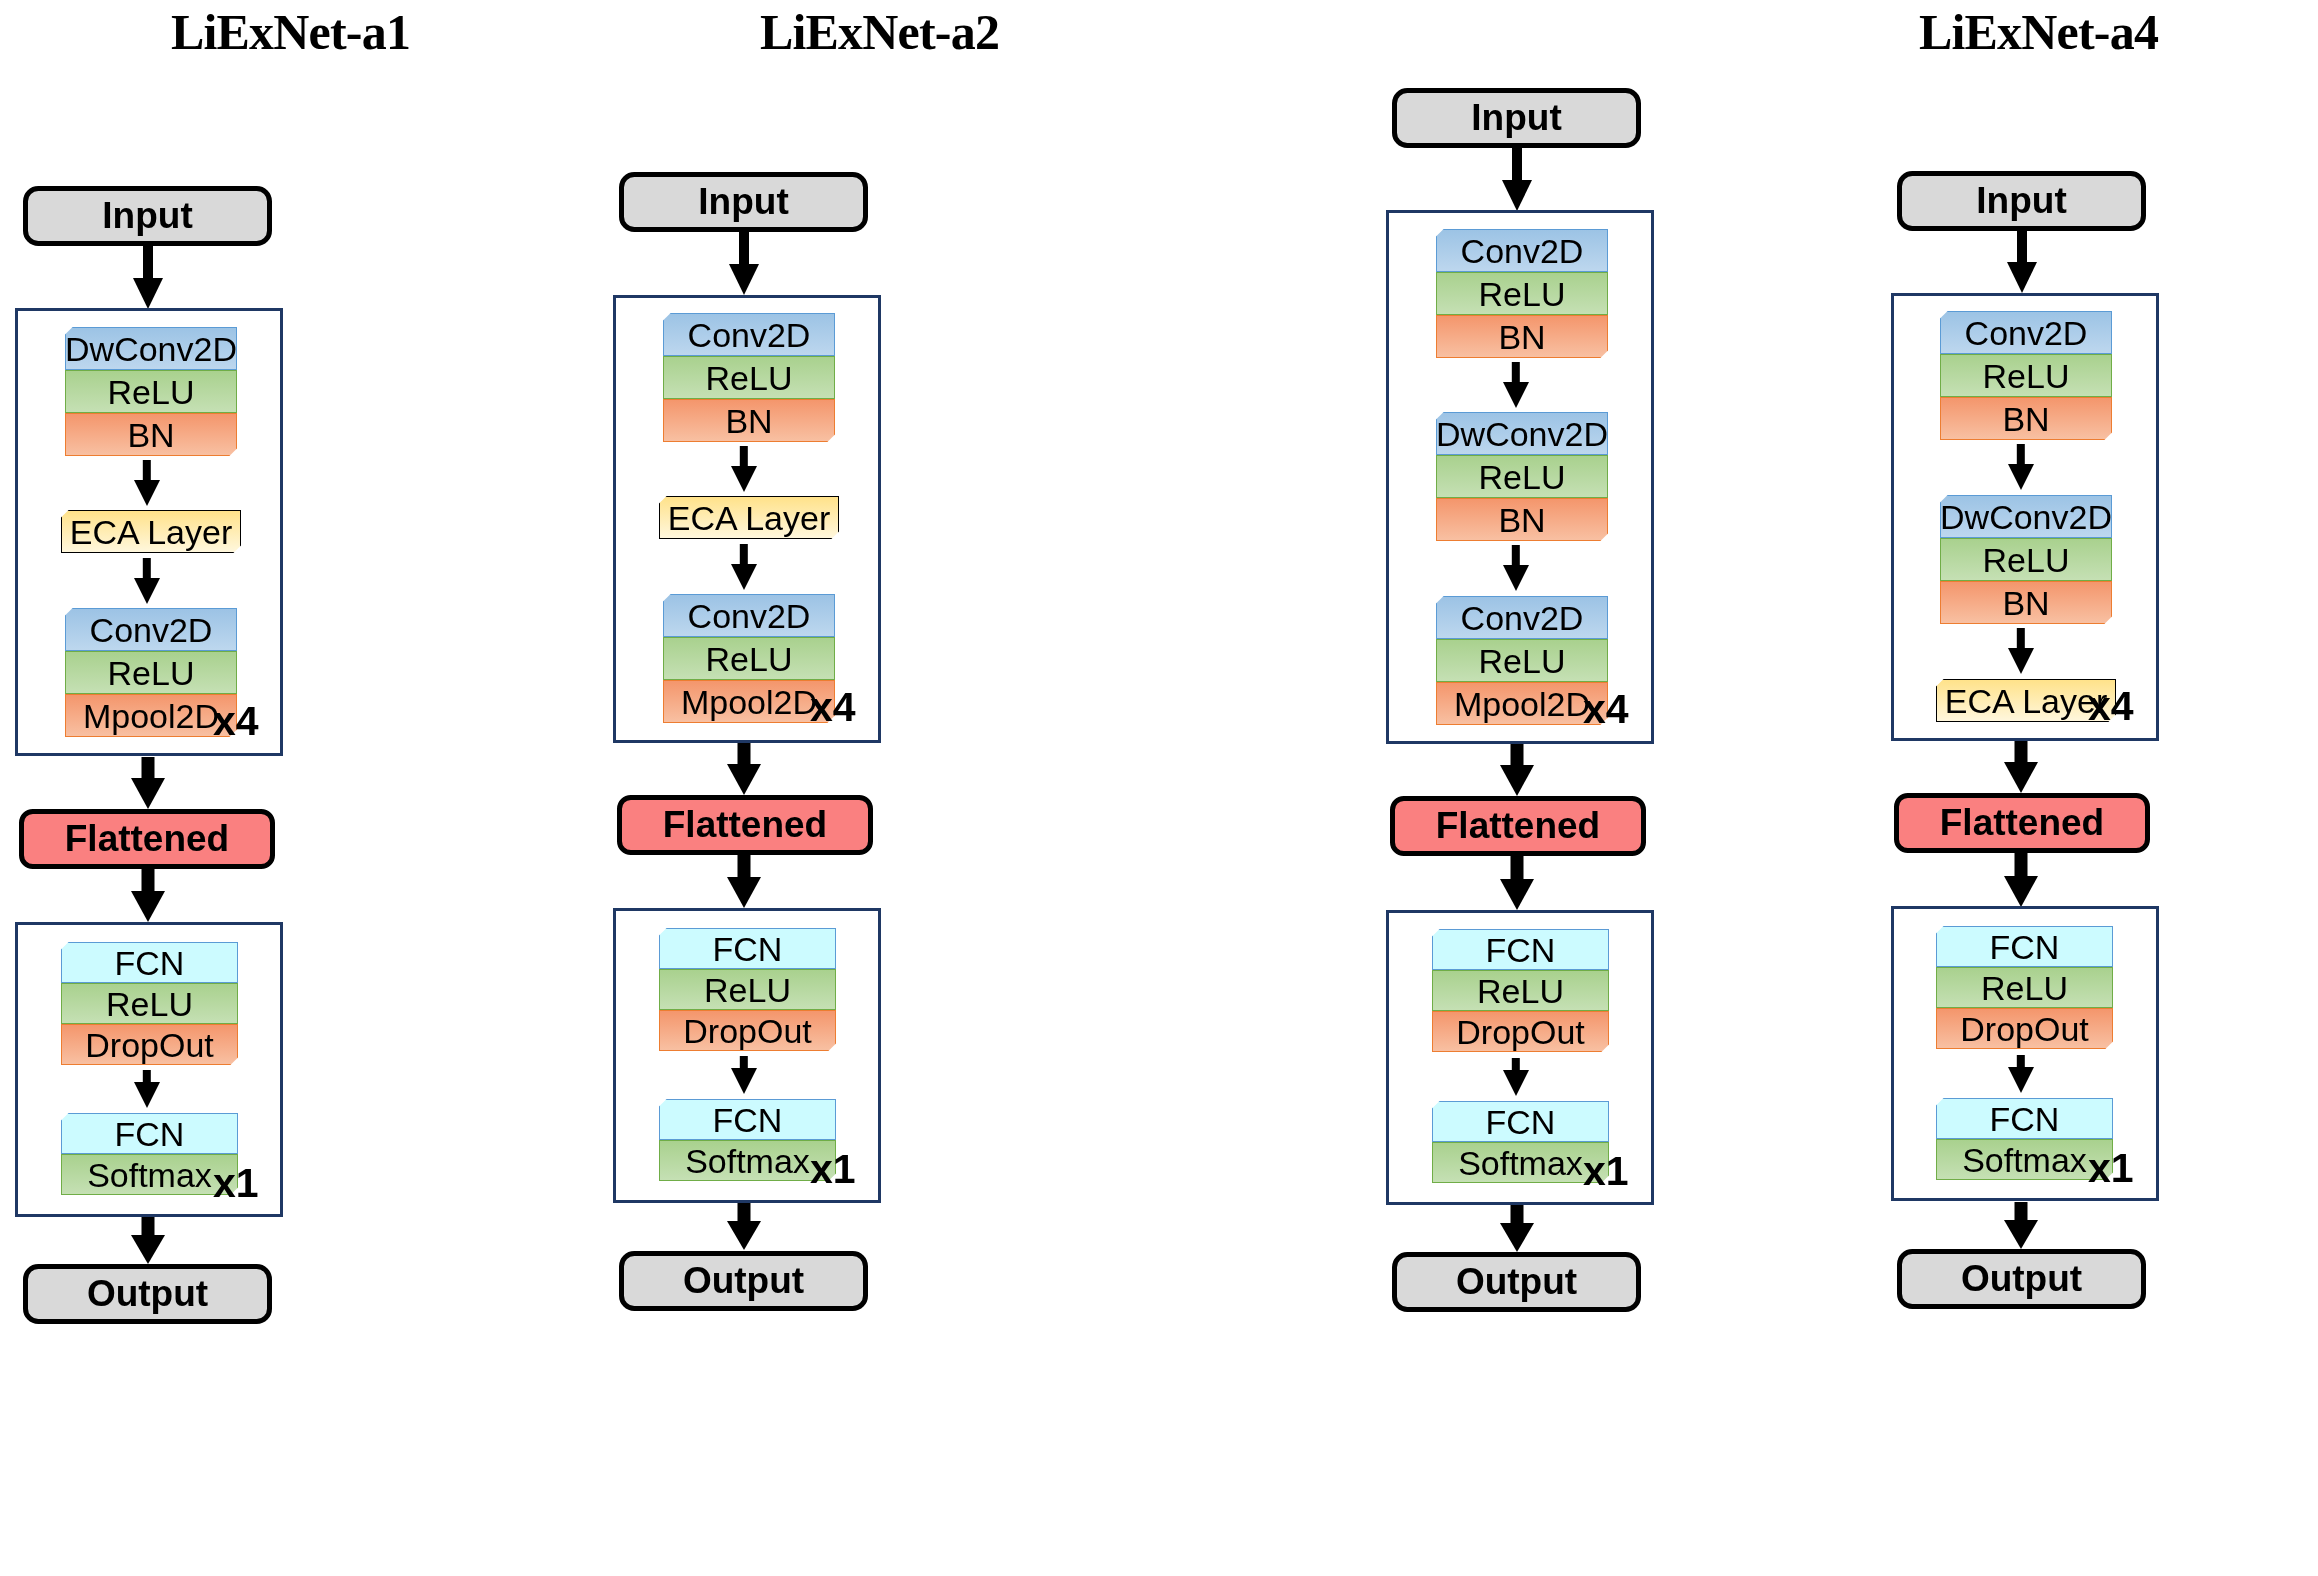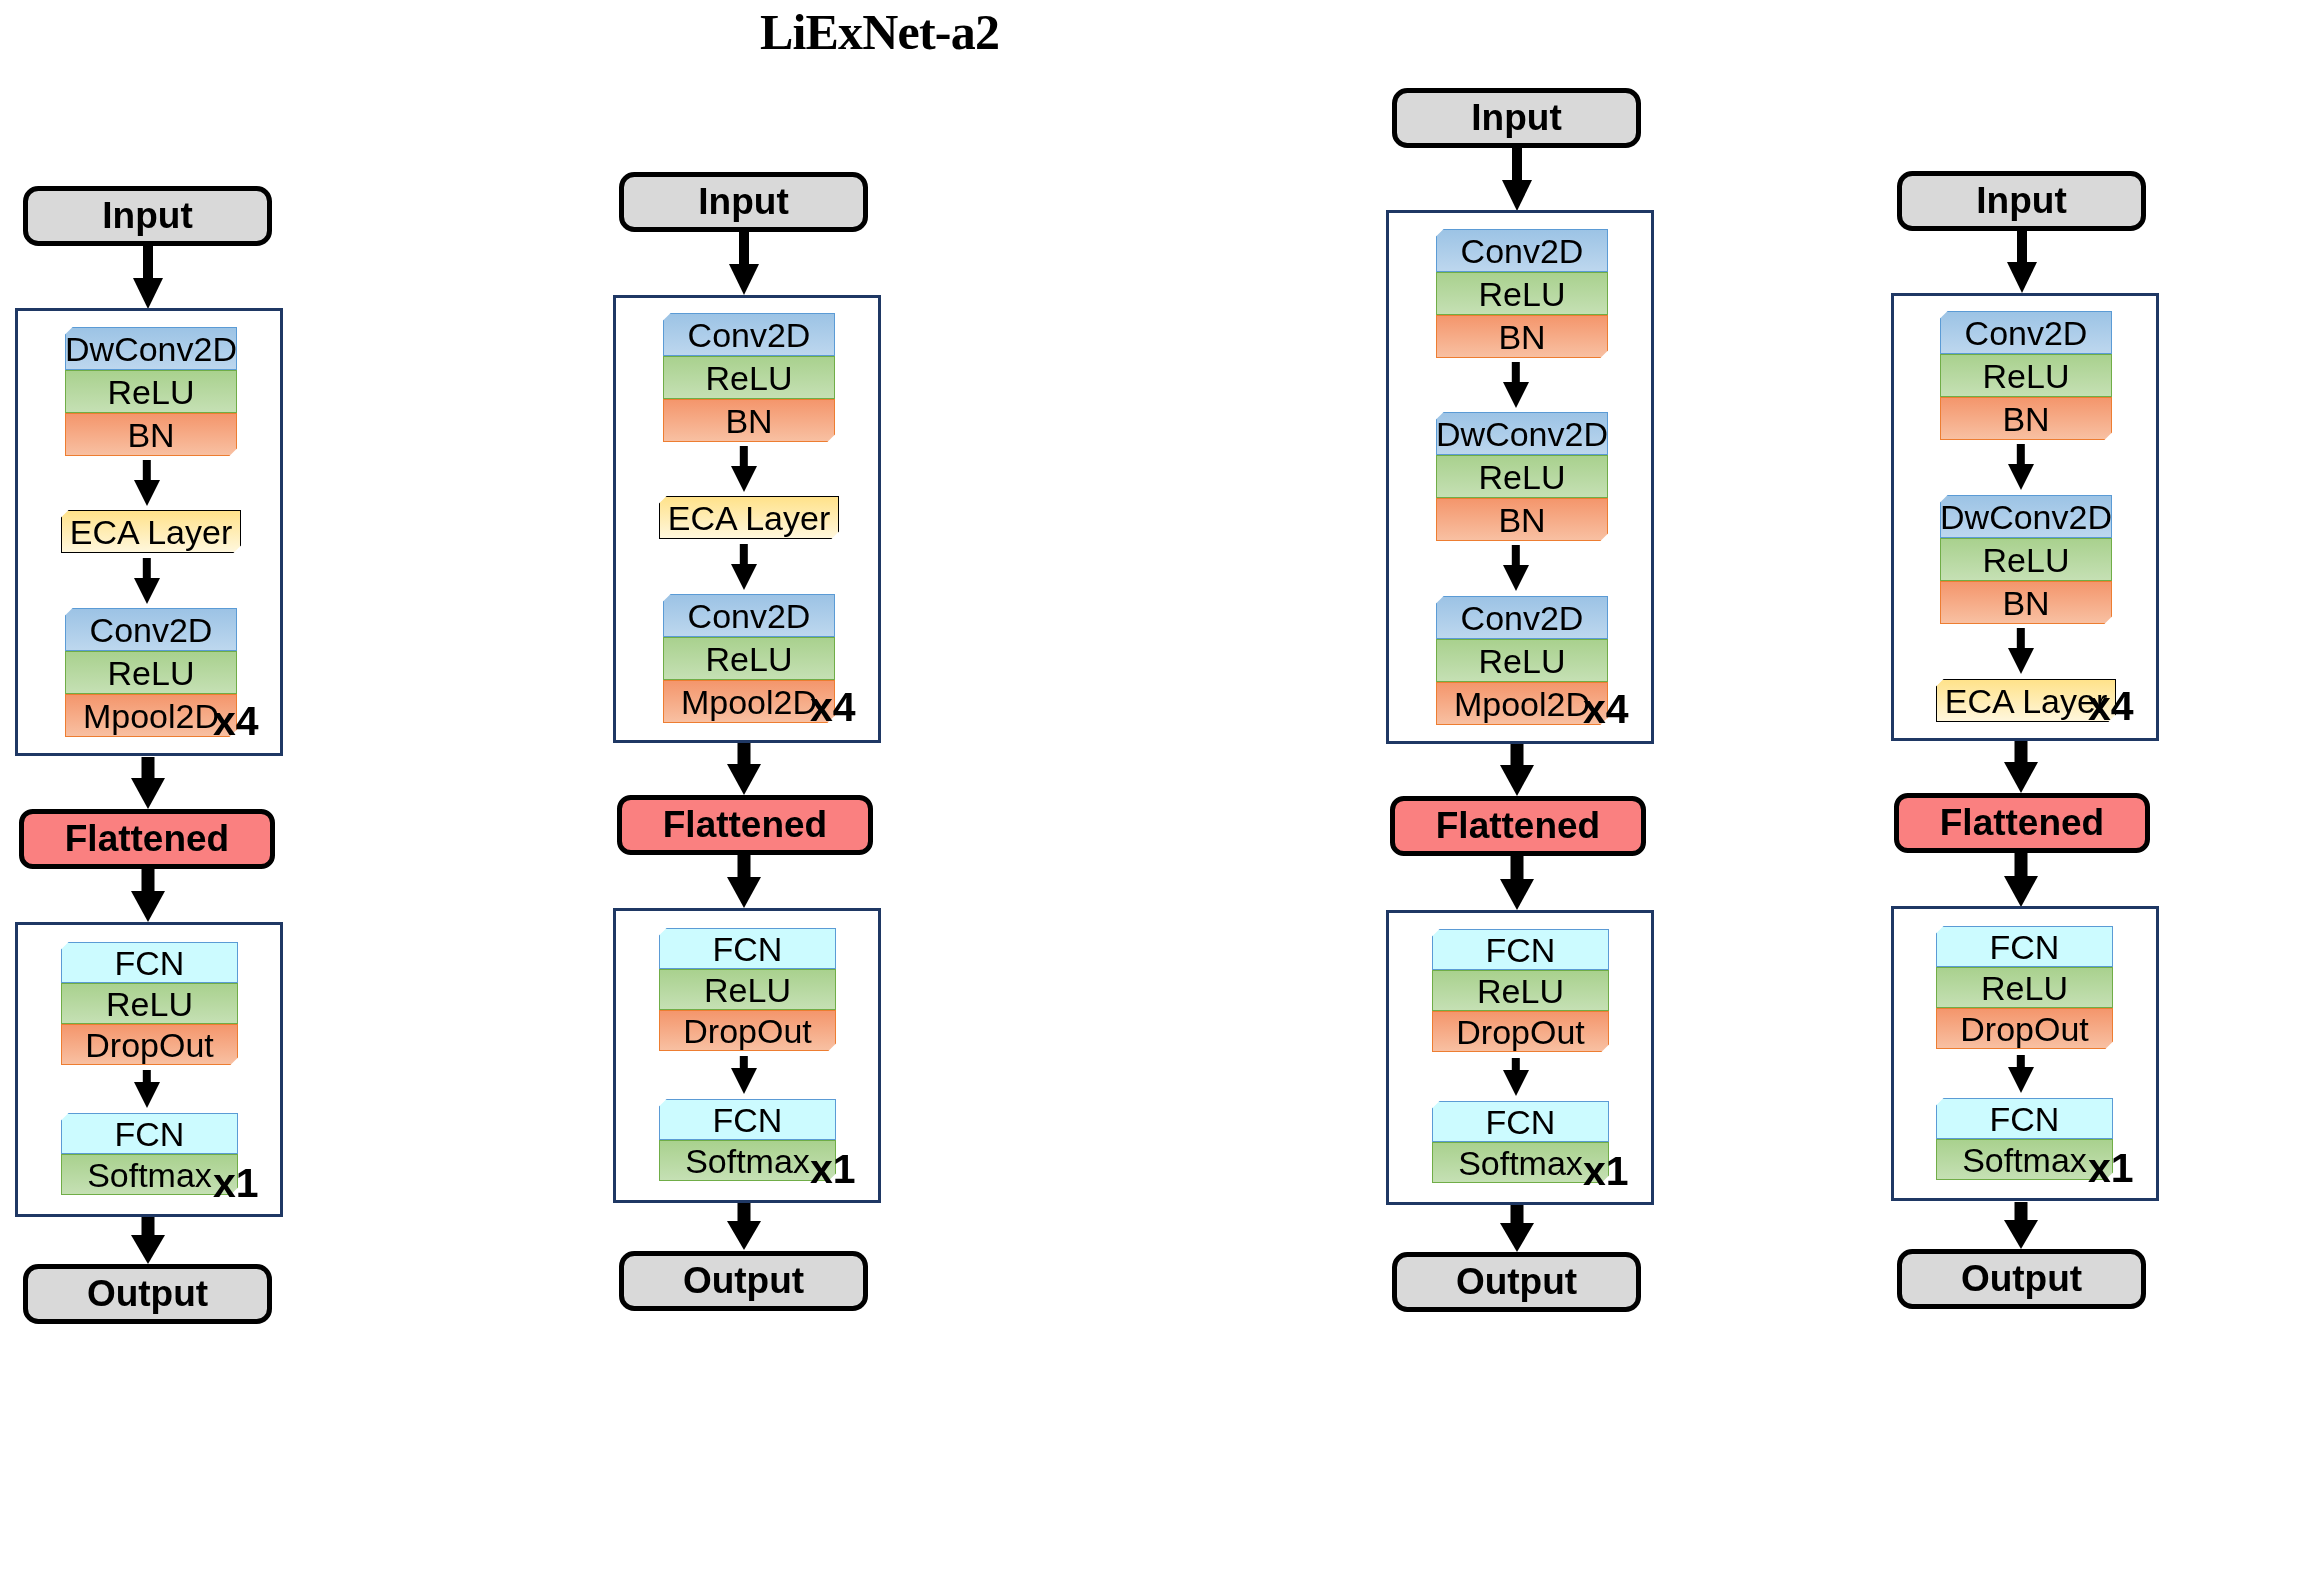--- a/index.html
+++ b/index.html
@@ -79,20 +79,21 @@
   .arrow{position:absolute;}
   .arrow .shaft{position:absolute;left:50%;top:0;transform:translateX(-50%);background:#000;}
   .arrow .head{position:absolute;left:50%;bottom:0;transform:translateX(-50%);
                width:0;height:0;border-left:solid transparent;border-right:solid transparent;border-top:solid #000;}
 </style>
 </head>
 <body>
 
 <div class="canvas" id="canvas">
     <div class="column" style="left:0px;width:581px;">
+      <div class="net-title">LiExNet-a1</div>
       <div class="term" style="left:23px;top:186px;width:249px;height:60px;">Input</div>
       <div class="arrow" style="left:132px;top:246px;width:31px;height:63px;">
         <div class="shaft" style="width:10px;height:32px;"></div>
         <div class="head" style="border-left-width:15.3px;border-right-width:15.3px;border-top-width:31px;"></div>
       </div>
       <div class="group" style="left:15.3px;top:308px;width:268px;height:448px;"></div>
       <div class="stack" style="left:65px;top:327px;width:172px;">
         <div class="bar c-blue top" style="height:43px;">DwConv2D</div>
         <div class="bar c-green" style="height:43px;">ReLU</div>
         <div class="bar c-orange bot" style="height:43px;">BN</div>
@@ -259,20 +260,21 @@
         <div class="bar c-green bot" style="height:41px;">Softmax</div>
       </div>
       <div class="group-mult" style="left:405px;top:1150px;">x1</div>
       <div class="arrow" style="left:321px;top:1205px;width:35px;height:47px;">
         <div class="shaft" style="width:13px;height:18.4px;"></div>
         <div class="head" style="border-left-width:17.6px;border-right-width:17.6px;border-top-width:29px;"></div>
       </div>
       <div class="term" style="left:214px;top:1252px;width:249px;height:60px;">Output</div>
     </div>
     <div class="column" style="left:1759px;width:559px;">
+      <div class="net-title">LiExNet-a4</div>
       <div class="term" style="left:138px;top:171px;width:249px;height:60px;">Input</div>
       <div class="arrow" style="left:247px;top:230px;width:31px;height:63px;">
         <div class="shaft" style="width:10px;height:32px;"></div>
         <div class="head" style="border-left-width:15.3px;border-right-width:15.3px;border-top-width:31px;"></div>
       </div>
       <div class="group" style="left:132px;top:293px;width:268px;height:448px;"></div>
       <div class="stack" style="left:181px;top:311px;width:172px;">
         <div class="bar c-blue top" style="height:43px;">Conv2D</div>
         <div class="bar c-green" style="height:43px;">ReLU</div>
         <div class="bar c-orange bot" style="height:43px;">BN</div>

